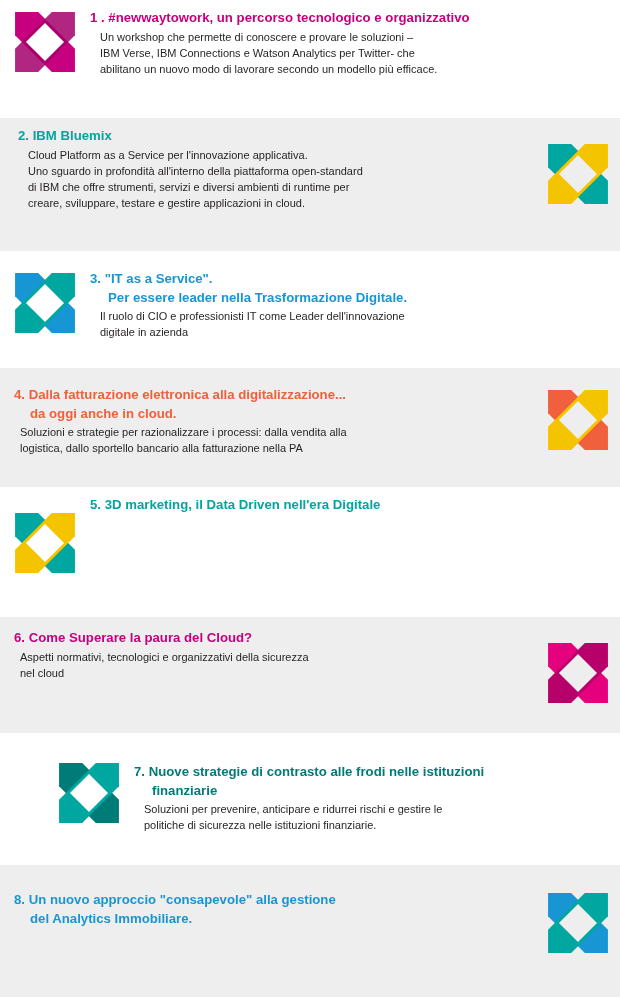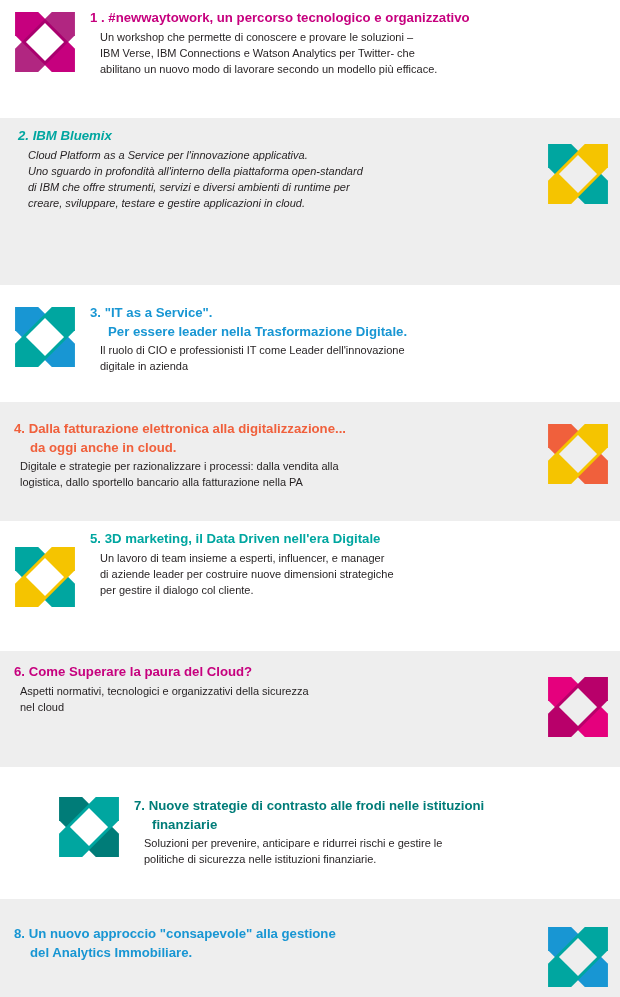--- a/index.html
+++ b/index.html
@@ -98,21 +98,21 @@
         </div>
         <div class="body-txt ind-2">
           <span>Un workshop che permette di conoscere e provare le soluzioni –</span>
           <span>IBM Verse, IBM Connections e Watson Analytics per Twitter- che</span>
           <span>abilitano un nuovo modo di lavorare secondo un modello più efficace.</span>
         </div>
       </div>
     </div>
   </div>
 
-  <div class="band alt" style="height:167px;font-style:italic;">
+  <div class="band alt" style="height:133px;">
     <div class="row">
       <div class="text-cell" style="padding-left:18px;">
         <div class="title" style="color:#00a6a0;">
           <span>2.</span>
           <span>IBM Bluemix</span>
         </div>
         <div class="body-txt ind-2">
           <span>Cloud Platform as a Service per l'innovazione applicativa.</span>
           <span>Uno sguardo in profondità all'interno della piattaforma open-standard</span>
           <span>di IBM che offre strumenti, servizi e diversi ambienti di runtime per</span>
@@ -154,21 +154,21 @@
 
   <div class="band alt" style="height:119px;">
     <div class="row">
       <div class="text-cell" style="padding-left:14px;padding-top:18px;">
         <div class="title" style="color:#f0603c;">
           <span>4.</span>
           <span>Dalla fatturazione elettronica alla digitalizzazione...</span>
           <span class="line2" style="padding-left:16px;">da oggi anche in cloud.</span>
         </div>
         <div class="body-txt" style="padding-left:6px;">
-          <span>Digitale e strategie per razionalizzare i processi: dalla vendita alla</span>
+          <span>Soluzioni e strategie per razionalizzare i processi: dalla vendita alla</span>
           <span>logistica, dallo sportello bancario alla fatturazione nella PA</span>
         </div>
       </div>
       <div class="logo-cell right" style="flex:0 0 76px;padding-top:18px;">
         <svg class="logo" viewBox="0 0 100 100">
           <polygon points="6,6 40,6 94,60 94,94 60,94 6,40" fill="#f0603c"></polygon>
           <polygon points="94,6 94,40 40,94 6,94 6,60 60,6" fill="#f5c400"></polygon>
           <polygon points="50,22 78,50 50,78 22,50" fill="#eeeeee"></polygon>
         </svg>
       </div>
@@ -181,25 +181,20 @@
         <svg class="logo" viewBox="0 0 100 100">
           <polygon points="6,6 40,6 94,60 94,94 60,94 6,40" fill="#00a6a0"></polygon>
           <polygon points="94,6 94,40 40,94 6,94 6,60 60,6" fill="#f5c400"></polygon>
           <polygon points="50,22 78,50 50,78 22,50" fill="#ffffff"></polygon>
         </svg>
       </div>
       <div class="text-cell" style="">
         <div class="title" style="color:#00a6a0;">
           <span>5.</span>
           <span>3D marketing, il Data Driven nell'era Digitale</span>
-        </div>
-        <div class="body-txt ind-2">
-          <span>Un lavoro di team insieme a esperti, influencer, e manager</span>
-          <span>di aziende  leader per costruire nuove dimensioni  strategiche</span>
-          <span>per gestire il dialogo col cliente.</span>
         </div>
       </div>
     </div>
   </div>
 
   <div class="band alt" style="height:116px;">
     <div class="row">
       <div class="text-cell" style="padding-left:14px;padding-top:12px;">
         <div class="title" style="color:#c6007e;">
           <span>6.</span>

